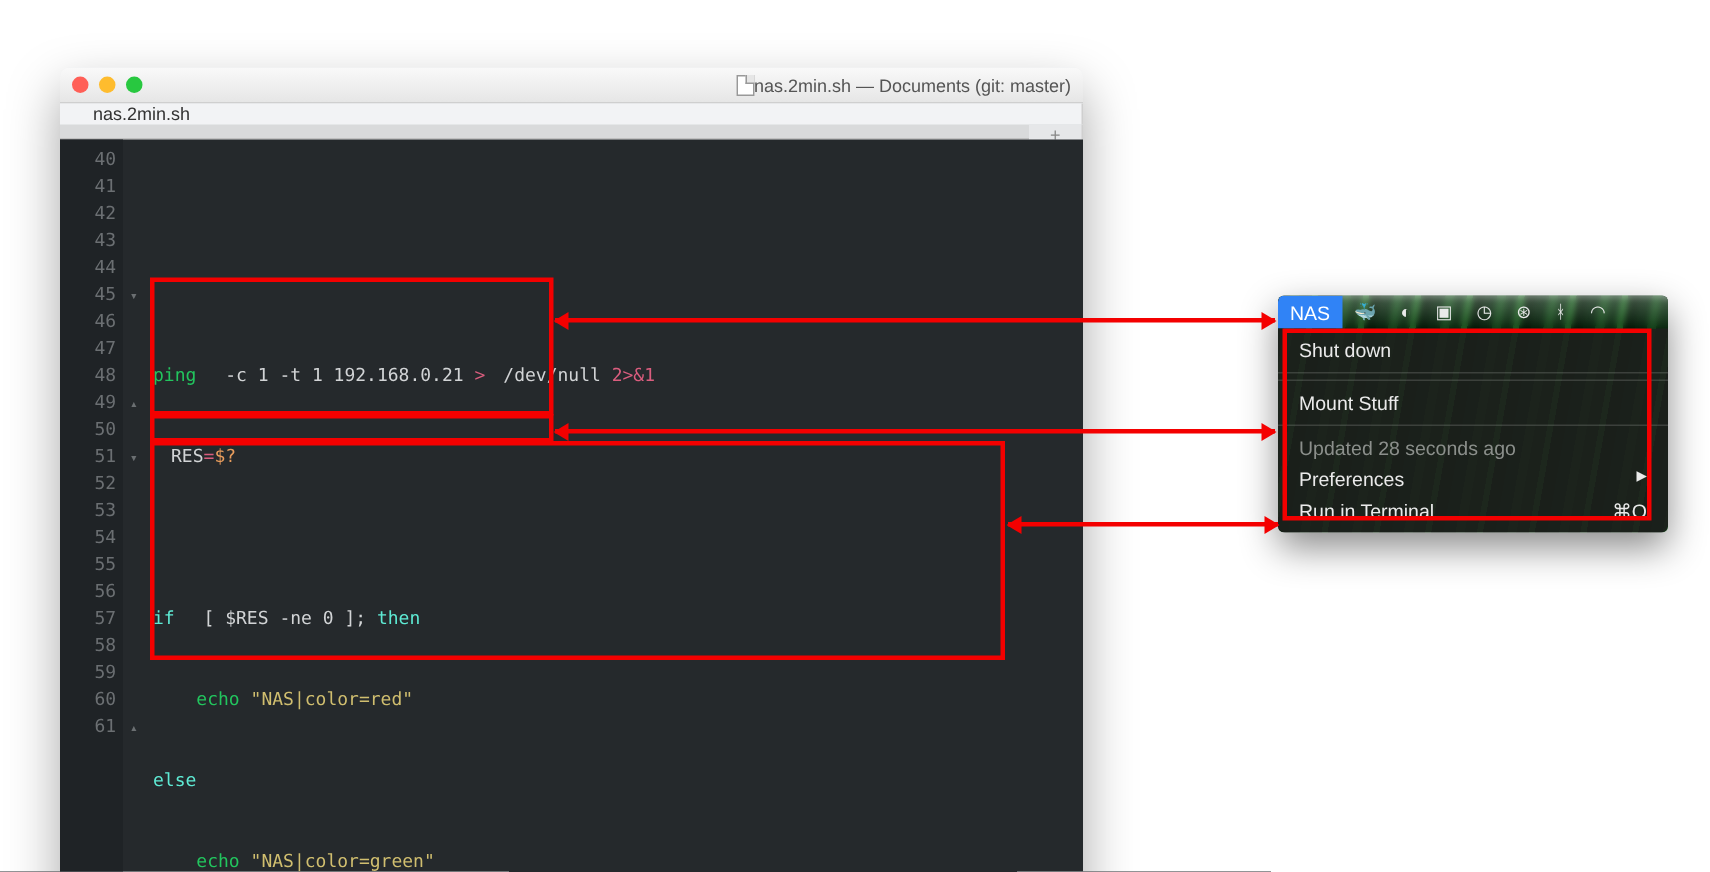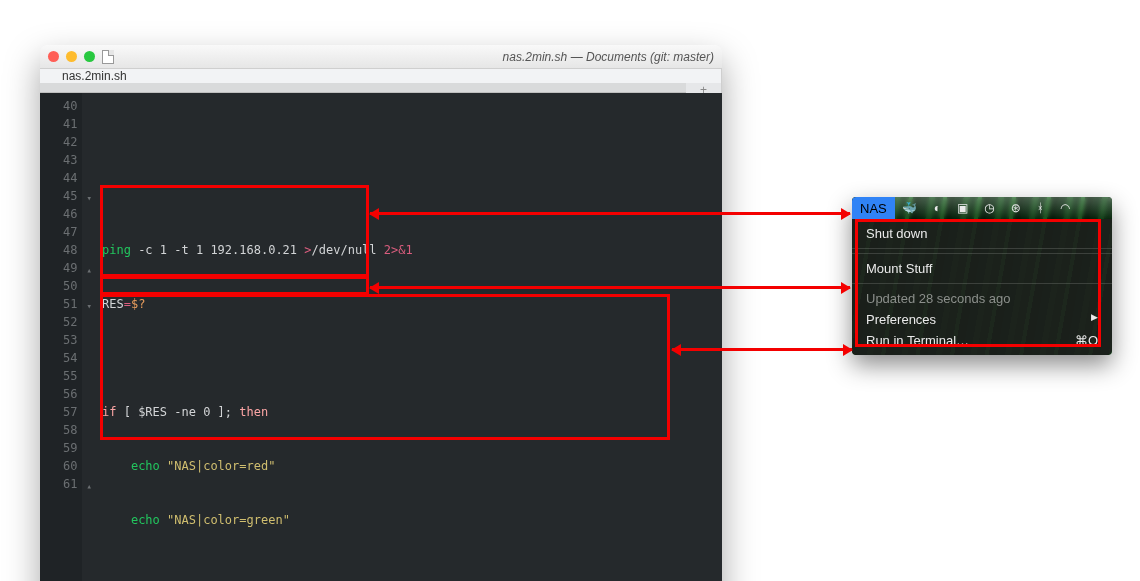--- a/index.html
+++ b/index.html
@@ -35,24 +35,23 @@
     gap: 7px;
   }
   .traffic { display: flex; gap: 7px; }
   .dot { width: 11px; height: 11px; border-radius: 50%; }
   .dot.red { background: #ff5f57; }
   .dot.yellow { background: #febc2e; }
   .dot.green { background: #28c840; }
   .title-center {
     flex: 1;
     display: flex;
-    justify-content: space-between;
+    justify-content: flex-end;
     align-items: center;
     gap: 0;
-    font-style: italic;
   }
   .doc-icon {
     width: 12px; height: 14px;
     border: 1px solid #999;
     background: #fff;
     position: relative;
   }
   .doc-icon::after {
     content: "";
     position: absolute;
@@ -107,27 +106,27 @@
     color: #6b6f72;
   }
   .code {
     padding: 4px 0 4px 20px;
     color: #d2d4d6;
     white-space: pre;
     flex: 1;
     overflow: hidden;
   }
   .code .row { height: 18px; }
-  .kw   { color: #fca5a5; }   
+  .kw   { color: #5eead4; }   
   .cmd  { color: #22c55e; }   
   .str  { color: #d0be6f; }   
   .var  { color: #e99d5d; }   
   .op   { color: #da5d7e; }   
   .eq   { color: #da5d7e; }
-  .plain{ color: #d2d4d6; }
+  .plain{ color: #d2d4d6; margin-left: 12px; }
 
   
   .redbox {
     position: absolute;
     border: 3px solid #f40000;
     pointer-events: none;
   }
   .arrow {
     position: absolute;
     height: 0;
@@ -162,21 +161,21 @@
   }
   .mb-item {
     padding: 0 8px;
     height: 100%;
     display: flex;
     align-items: center;
     gap: 4px;
   }
   .mb-item.active {
     background: #3083f6;
-    color: #000000;
+    color: #ffffff;
   }
   .mb-icon { font-size: 12px; }
 
   .dropdown {
     background: rgba(28,32,28,0.92);
     color: #eaeaea;
     font-size: 13px;
     padding: 4px 0;
     border-radius: 0 0 5px 5px;
     box-shadow: 0 8px 20px rgba(0,0,0,0.4);
@@ -263,20 +262,21 @@
         <div class="ln">61<span class="fold">▴</span></div>
       </div>
     <div class="code">
       <div class="row"></div>
       <div class="row"></div>
       <div class="row"><span class="cmd">ping</span><span class="plain"> -c 1 -t 1 192.168.0.21 </span><span class="op">&gt;</span><span class="plain">/dev/null</span><span class="op"> 2&gt;&amp;1</span></div>
       <div class="row"><span class="plain">RES</span><span class="eq">=</span><span class="var">$?</span></div>
       <div class="row"></div>
       <div class="row"><span class="kw">if</span><span class="plain"> [ $RES -ne 0 ]; </span><span class="kw">then</span></div>
       <div class="row">    <span class="cmd">echo</span> <span class="str">"NAS|color=red"</span></div>
+      <div class="row"><span class="kw">else</span></div>
       <div class="row">    <span class="cmd">echo</span> <span class="str">"NAS|color=green"</span></div>
       
       
       
       
       
       
       
       
       

